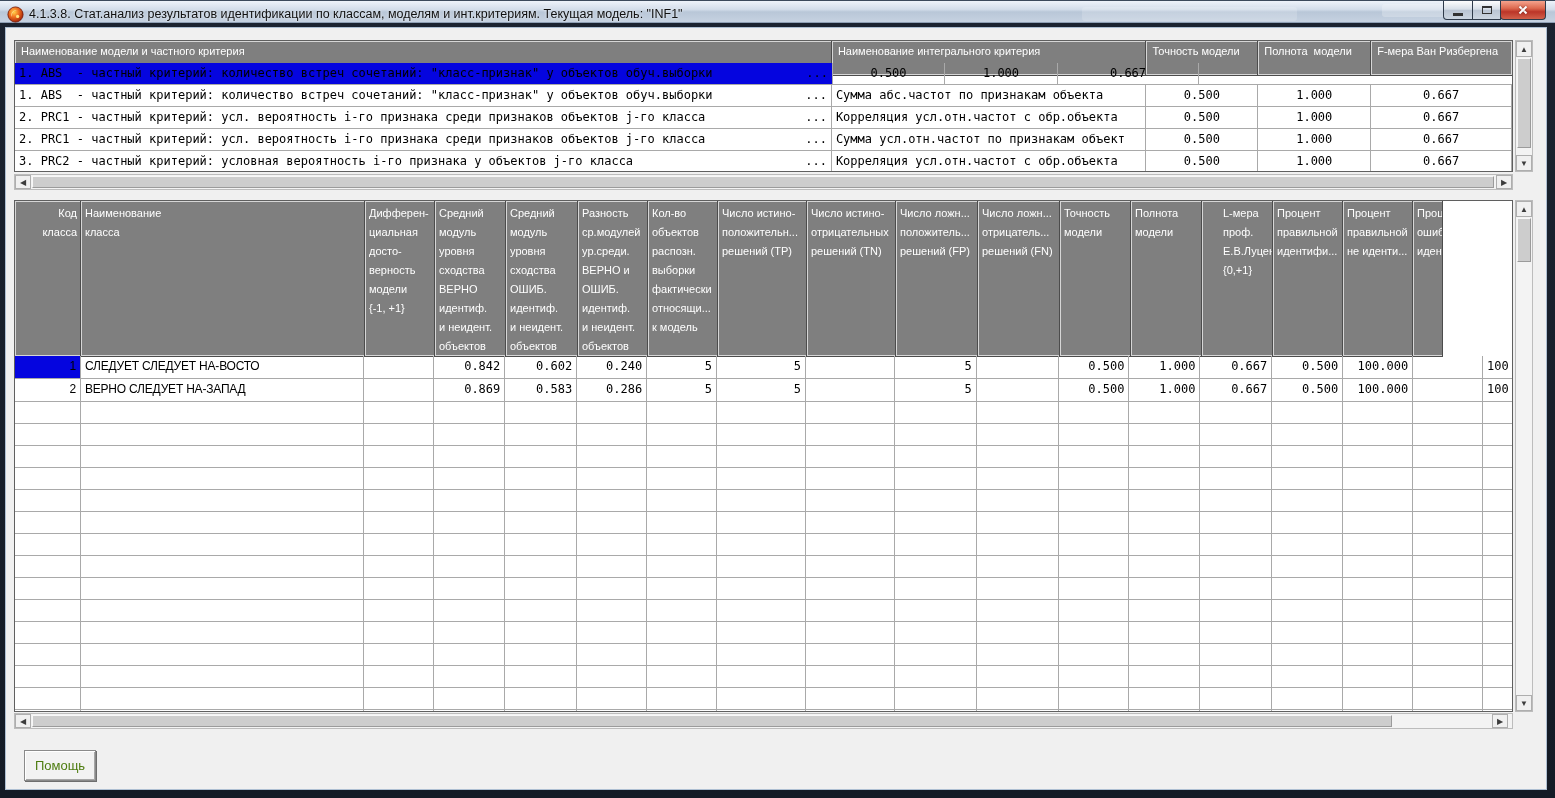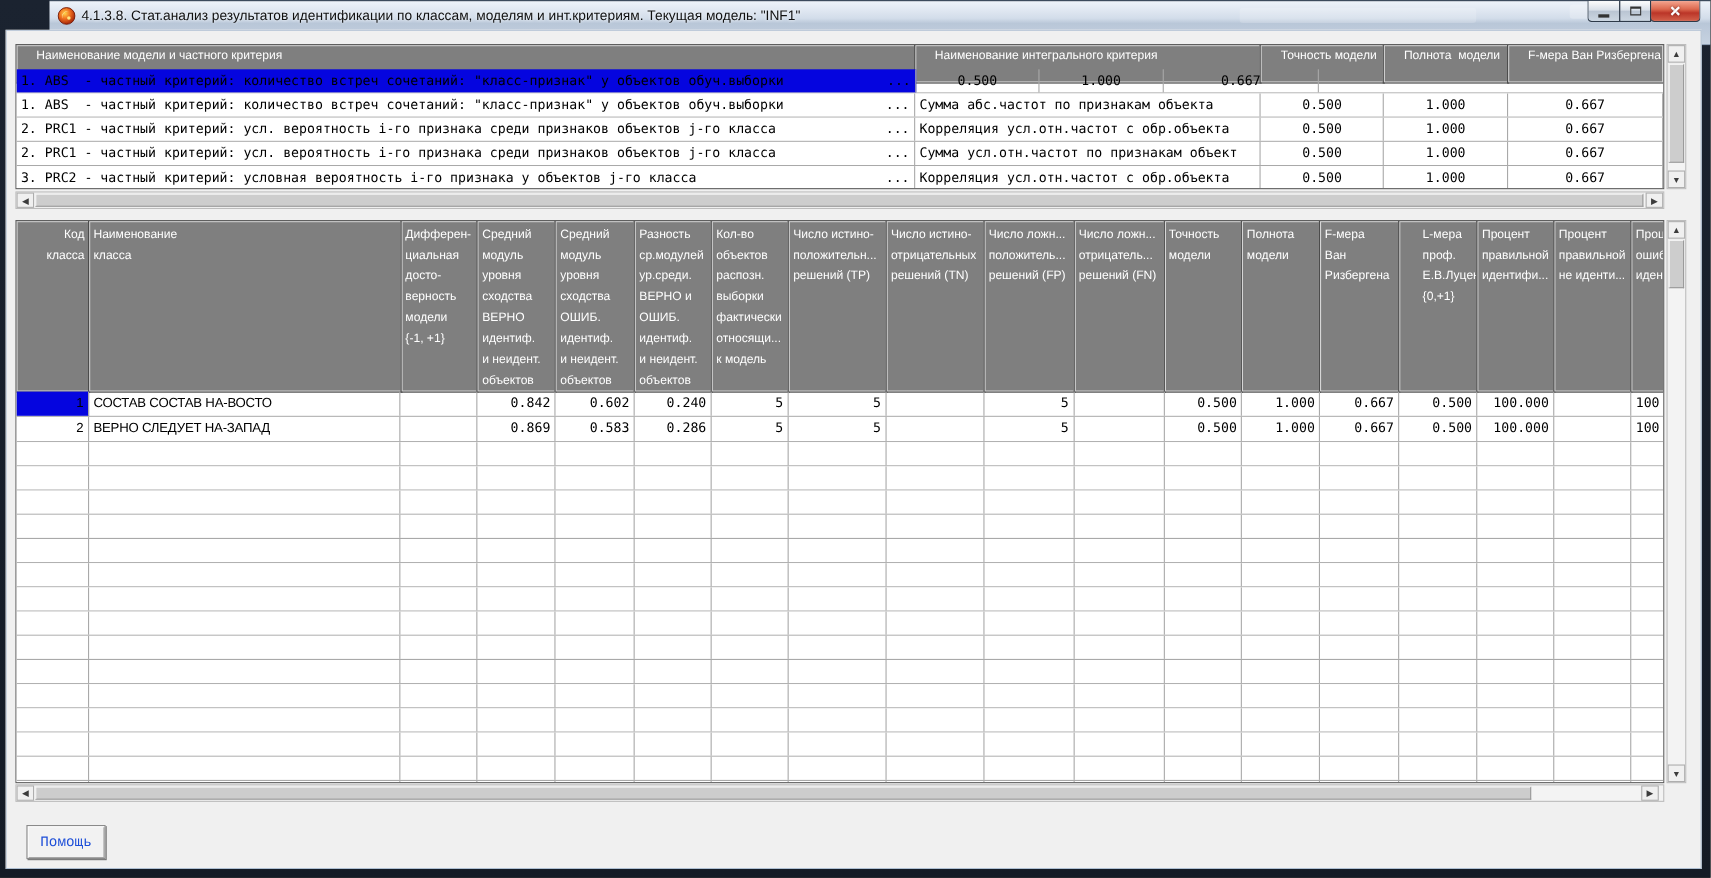--- a/index.html
+++ b/index.html
@@ -1,22 +1,22 @@
 <!DOCTYPE html>
 <html><head>
 <meta charset="utf-8">
 <style>
   html,body{margin:0;padding:0;background:#333;}
   #stage{position:relative;width:1555px;height:798px;overflow:hidden;
          font-family:"Liberation Sans",sans-serif;-webkit-font-smoothing:antialiased;}
   
   .win{position:absolute;inset:0;background:linear-gradient(#1b2330,#141b26);}
-  .titlebar{position:absolute;left:0;top:0;right:0;height:41px;
+  .titlebar{position:absolute;left:0;top:0;right:0;height:23px;
     background:linear-gradient(#eef3fa 0%,#d3ddea 40%,#b9c7d8 52%,#c6d2e1 100%);
-    border-top:1px solid #3c4a5c;border-bottom:1px solid #8fa0b5;box-sizing:border-box;margin-left:45px;}
+    border-top:1px solid #3c4a5c;border-bottom:1px solid #8fa0b5;box-sizing:border-box;}
   .app-icon{position:absolute;left:7px;top:5px;width:17px;height:17px;}
   .title-text{position:absolute;left:29px;top:0;height:26px;line-height:26px;
     font-size:12.5px;color:#101010;text-shadow:0 0 3px rgba(255,255,255,.9);white-space:pre;}
   .ghost{position:absolute;background:rgba(255,255,255,.17);border-radius:3px;}
   .g1{left:1082px;top:6px;width:215px;height:14px;}
   .g2{left:1382px;top:3px;width:66px;height:13px;background:rgba(255,255,255,.24);}
   .winbtns{position:absolute;right:9px;top:0;display:flex;}
   .wbtn{height:19px;box-sizing:border-box;border:1px solid #2e3a49;border-top:none;
     border-radius:0 0 4px 4px;display:flex;align-items:center;justify-content:center;
     background:linear-gradient(#fdfdfd,#d8dfe8 45%,#bac5d3 52%,#ccd6e1);margin-left:-1px;}
@@ -40,39 +40,39 @@
       color:#fff;overflow:hidden;}
   .trow{display:flex;height:22px;border-bottom:1px solid #a9a9a9;box-sizing:border-box;background:#fff;}
   .brow{display:flex;height:23px;border-bottom:1px solid #a9a9a9;box-sizing:border-box;background:#fff;}
   .brow.empty{height:22px;}
   .cell{box-sizing:border-box;border-right:1px solid #a9a9a9;overflow:hidden;height:100%;padding:0 4px;}
   .mono{font-family:"DejaVu Sans Mono",monospace;font-size:12px;line-height:21px;white-space:pre;}
   .sans{font-family:"Liberation Sans",sans-serif;font-size:12px;line-height:21px;letter-spacing:-0.2px;white-space:pre;}
   .ra{text-align:right;} .ca{text-align:center;}
   .sel{background:#0505df;color:#000;}
   
-  .thc{height:34px;font-size:11px;line-height:19px;padding:0 17px;white-space:pre;}
+  .thc{height:34px;font-size:11px;line-height:19px;padding:0 5px;white-space:pre;}
   .tc0{width:818px;} .tc1{width:315px;} .tc2{width:112px;} .tc3{width:113px;} .tc4{width:141px;}
   .model-cell{display:flex;justify-content:space-between;position:relative;}
   .model-cell .txt{overflow:hidden;white-space:pre;}
   
   .bhc{font-size:11px;line-height:19px;padding:2px 3px;white-space:pre-line;}
   .bc0{width:66px;text-align:right;} .bc1{width:284px;} .bc2{width:70px;} .bc3{width:71px;} .bc4{width:72px;}
   .bc5{width:70px;} .bc6{width:70px;} .bc7{width:89px;} .bc8{width:89px;} .bc9{width:82px;}
   .bc10{width:82px;} .bc11{width:71px;} .bc12{width:71px;} .bc13{width:72px;} .bc14{width:71px;padding-left:20px;}
   .bc15{width:70px;} .bc16{width:70px;} .bc17{width:29px;border-right:none;}
   
   .sb{position:absolute;background:#f3f3f3;border:1px solid #bcbcbc;box-sizing:border-box;}
   .sb-btn{position:absolute;width:16px;height:16px;box-sizing:border-box;background:#f0f0f0;
     border:1px solid #aeaeae;color:#3c3c3c;font-size:8px;display:flex;align-items:center;justify-content:center;}
   .sb-thumb{position:absolute;background:#cdcdcd;border:1px solid #9b9b9b;border-top-color:#f7f7f7;border-left-color:#f7f7f7;box-sizing:border-box;}
   
   .btn3d{position:absolute;box-sizing:border-box;background:#f2f2f2;border:1px solid #8a8a8a;
     box-shadow:inset 1px 1px 0 #ffffff,inset -1px -1px 0 #a6a6a6,1px 1px 0 #6e6e6e;
-    font-size:13px;color:#1d4ed8;display:flex;align-items:center;justify-content:center;cursor:default;font-family:Liberation Mono, monospace;}
+    font-size:13px;color:#4d7c0f;display:flex;align-items:center;justify-content:center;cursor:default;}
 </style>
 </head>
 <body>
 
 <div id="stage">
   <div class="win"></div>
 
   <div class="titlebar">
     <svg class="app-icon" viewBox="0 0 17 17">
       <defs>
@@ -229,41 +229,38 @@
         <div class="hc bhc bc9">Число ложн...
 положитель...
 решений (FP)</div>
         <div class="hc bhc bc10">Число ложн...
 отрицатель...
 решений (FN)</div>
         <div class="hc bhc bc11">Точность
 модели</div>
         <div class="hc bhc bc12">Полнота
 модели</div>
-        <div class="hc bhc bc13">F-мера
-Ван
-Ризбергена</div>
         <div class="hc bhc bc14">L-мера
 проф.
 Е.В.Луцен...
 {0,+1}</div>
         <div class="hc bhc bc15">Процент
 правильной
 идентифи...</div>
         <div class="hc bhc bc16">Процент
 правильной
 не иденти...</div>
         <div class="hc bhc bc17">Проце
 ошибо
 идент</div>
       </div>
 
       <div class="brow">
         <div class="cell sans bc0 ra sel">1</div>
-        <div class="cell sans bc1">СОСТАВ СОСТАВ НА-ВОСТО</div>
+        <div class="cell sans bc1">СЛЕДУЕТ СЛЕДУЕТ НА-ВОСТО</div>
         <div class="cell mono bc2 ra"></div>
         <div class="cell mono bc3 ra">0.842</div>
         <div class="cell mono bc4 ra">0.602</div>
         <div class="cell mono bc5 ra">0.240</div>
         <div class="cell mono bc6 ra">5</div>
         <div class="cell mono bc7 ra">5</div>
         <div class="cell mono bc8 ra"></div>
         <div class="cell mono bc9 ra">5</div>
         <div class="cell mono bc10 ra"></div>
         <div class="cell mono bc11 ra">0.500</div>

